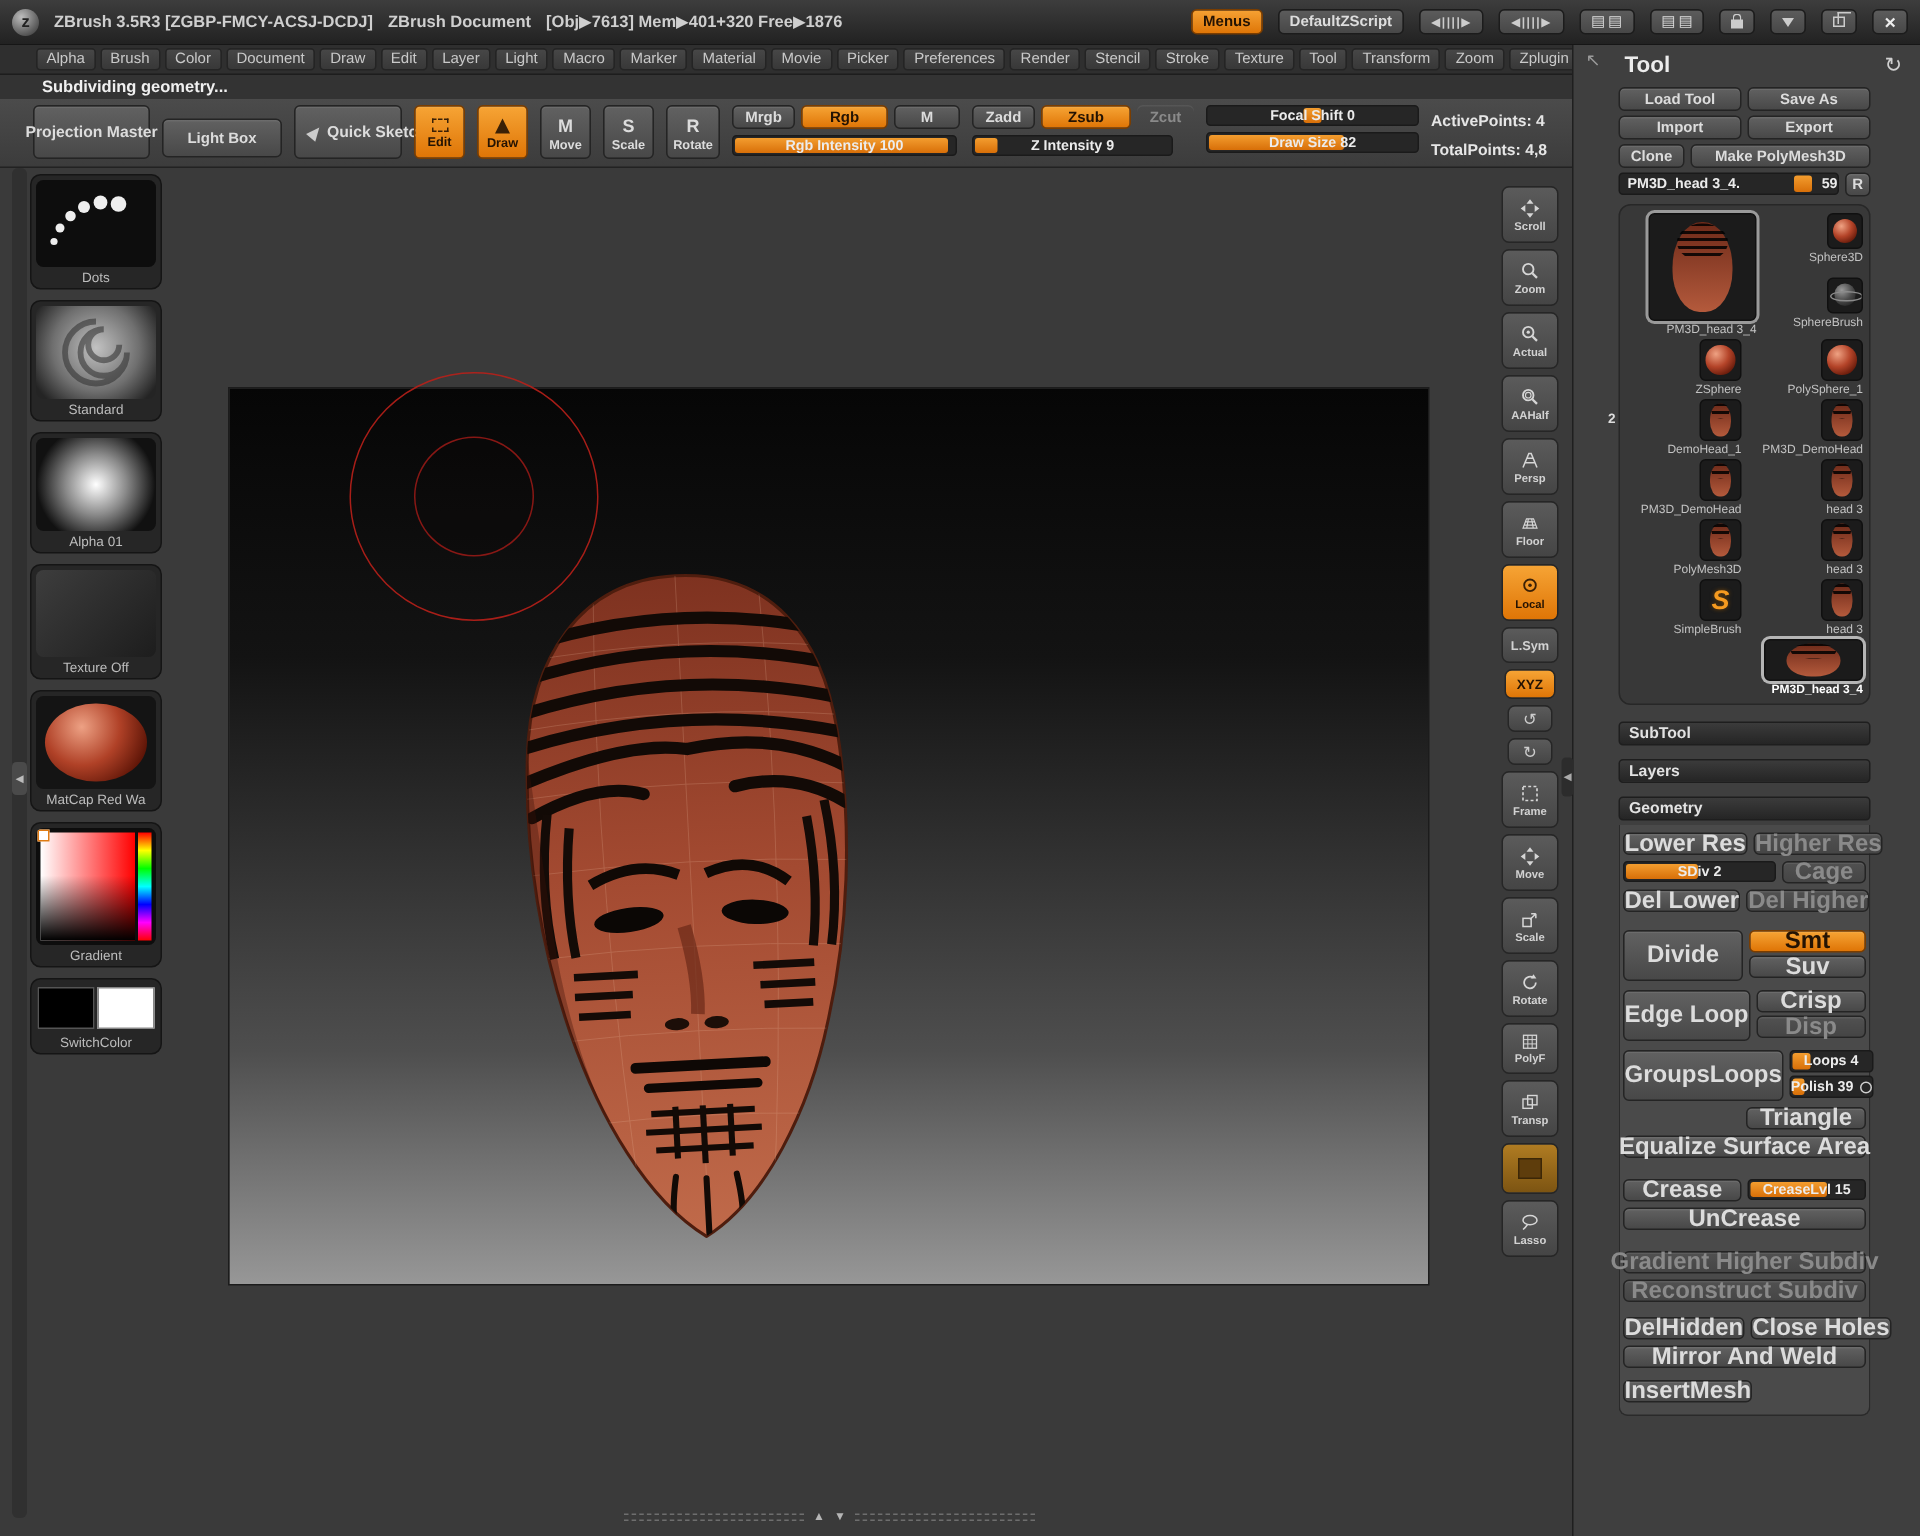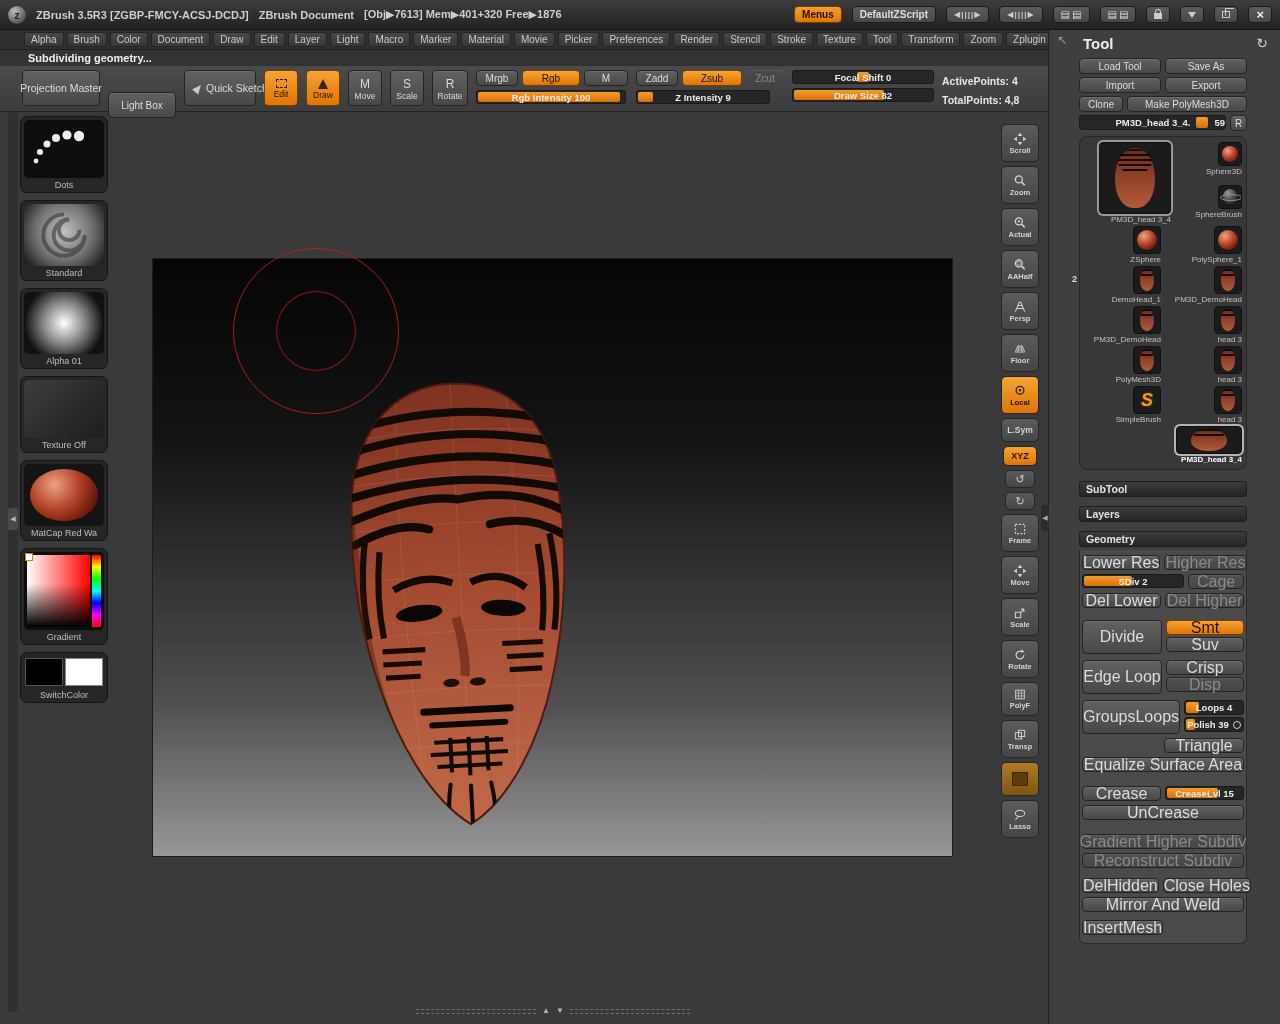--- a/index.html
+++ b/index.html
@@ -22,21 +22,21 @@
 
   
   .menubar{position:absolute;left:0;top:30px;width:1280px;height:20px;background:#2f2f2f;border-bottom:1px solid #1d1d1d;display:flex;align-items:center;gap:3px;padding-left:24px}
   .menu-item{height:15px;display:flex;align-items:center;padding:0 6px;background:linear-gradient(#474747,#383838);border:1px solid #242424;border-radius:3px;font-size:10px;color:#c9c9c9}
 
   
   .statusline{position:absolute;left:0;top:50px;width:1048px;height:16px;background:#333;display:flex;align-items:center;padding-left:28px;font-size:11px;font-weight:bold;color:#f0f0f0}
 
   
   .shelf{position:absolute;left:0;top:66px;width:1048px;height:46px;background:linear-gradient(#4b4b4b,#3c3c3c);border-bottom:1px solid #222;display:flex;align-items:flex-start;gap:8px;padding:4px 0 0 22px}
-  .btn{display:flex;align-items:center;justify-content:center;background:linear-gradient(#616161,#484848);border:1px solid #242424;border-radius:4px;color:#dcdcdc;font-size:10px;font-weight:normal;box-shadow:inset 0 1px 0 rgba(255,255,255,.07);white-space:nowrap}
+  .btn{display:flex;align-items:center;justify-content:center;background:linear-gradient(#616161,#484848);border:1px solid #242424;border-radius:4px;color:#dcdcdc;font-size:10px;font-weight:bold;box-shadow:inset 0 1px 0 rgba(255,255,255,.07);white-space:nowrap}
   .btn.orange{background:linear-gradient(#f6a435,#df7506);color:#241303;border-color:#7a3d00}
   .btn.dis{color:#8a8a8a;background:linear-gradient(#515151,#454545)}
   .big-btn{width:78px;height:36px;text-align:center;line-height:1.15;font-size:10.5px}
   .mode-btn{width:34px;height:36px;flex-direction:column;gap:1px;font-size:8.5px;padding-top:2px}
   .mode-btn .glyph{font-size:12px;line-height:1}
   .editicon{width:11px;height:9px;border:1px dashed #3a2006}
   .drawicon{width:0;height:0;border-left:5px solid transparent;border-right:5px solid transparent;border-bottom:10px solid #3a2006}
   .penicon{width:0;height:0;border-left:4px solid transparent;border-right:4px solid transparent;border-bottom:9px solid #ccc;transform:rotate(40deg)}
   .shelf-col{display:flex;flex-direction:column;gap:4px}
   .shelf-row{display:flex;gap:4px}
@@ -88,21 +88,21 @@
   
   .panel{position:absolute;left:1048px;top:30px;width:232px;height:994px;background:#3f3f3f;border-left:1px solid #1f1f1f;overflow:hidden}
   .panel-head{position:relative;height:26px}
   .panel-title{position:absolute;left:34px;top:5px;font-size:15px;font-weight:bold;color:#ececec}
   .panel-refresh{position:absolute;right:12px;top:5px;font-size:14px;color:#d0d0d0}
   .panel-corner{position:absolute;left:8px;top:3px;font-size:12px;color:#9a9a9a}
   .panel-body{position:absolute;left:30px;top:28px;width:168px;display:flex;flex-direction:column;gap:3px}
   .prow{display:flex;gap:4px}
   .prow .btn{height:16px;flex:1}
   .prow .fixed{flex:0 0 auto}
-  .name-slider{flex:1;height:15px;justify-content:flex-end;padding-left:5px;gap:24px}
+  .name-slider{flex:1;height:15px;justify-content:space-between;padding-left:5px;gap:8px}
   .rbtn-r{width:17px;height:15px}
   .thumbbox{margin-top:2px;background:#383838;border:1px solid #272727;border-radius:8px;padding:5px 4px;display:flex;flex-direction:column;gap:2px}
   .trow{display:flex;gap:4px}
   .tcell{flex:1;display:flex;flex-direction:column;align-items:flex-end;gap:1px;position:relative}
   .tile{width:28px;height:28px;border-radius:4px;background:#1b1b1b;border:1px solid #101010;position:relative;overflow:hidden}
   .tile.big{width:72px;height:72px;box-shadow:0 0 0 2px #9a9a9a}
   .tile.mini{width:24px;height:24px}
   .tile.wide{width:66px;height:28px;box-shadow:0 0 0 2px #b5b5b5}
   .tlabel{font-size:8px;color:#c2c2c2;white-space:nowrap;overflow:hidden;max-width:80px}
   .tlabel.sel{color:#fff;font-weight:bold}
@@ -198,21 +198,21 @@
   <span class="menu-item">Zplugin</span>
   <span class="menu-item">Zscript</span>
 </div>
 
 <div class="statusline">
   <span>Subdividing geometry...</span>
 </div>
 
 <div class="shelf">
   <div class="btn big-btn">Projection Master</div>
-  <div class="btn" style="width:68px;height:26px;margin-top:22px">Light Box</div>
+  <div class="btn" style="width:80px;height:26px;margin-top:9px">Light Box</div>
   <div class="btn big-btn" style="width:72px;flex-direction:row;gap:4px">
     <span class="penicon"></span>
     <span style="width:40px;text-align:center;line-height:1.15">Quick Sketch</span>
   </div>
   <div class="btn orange mode-btn">
     <span class="editicon"></span>
     <span>Edit</span>
   </div>
   <div class="btn orange mode-btn">
     <span class="drawicon"></span>

